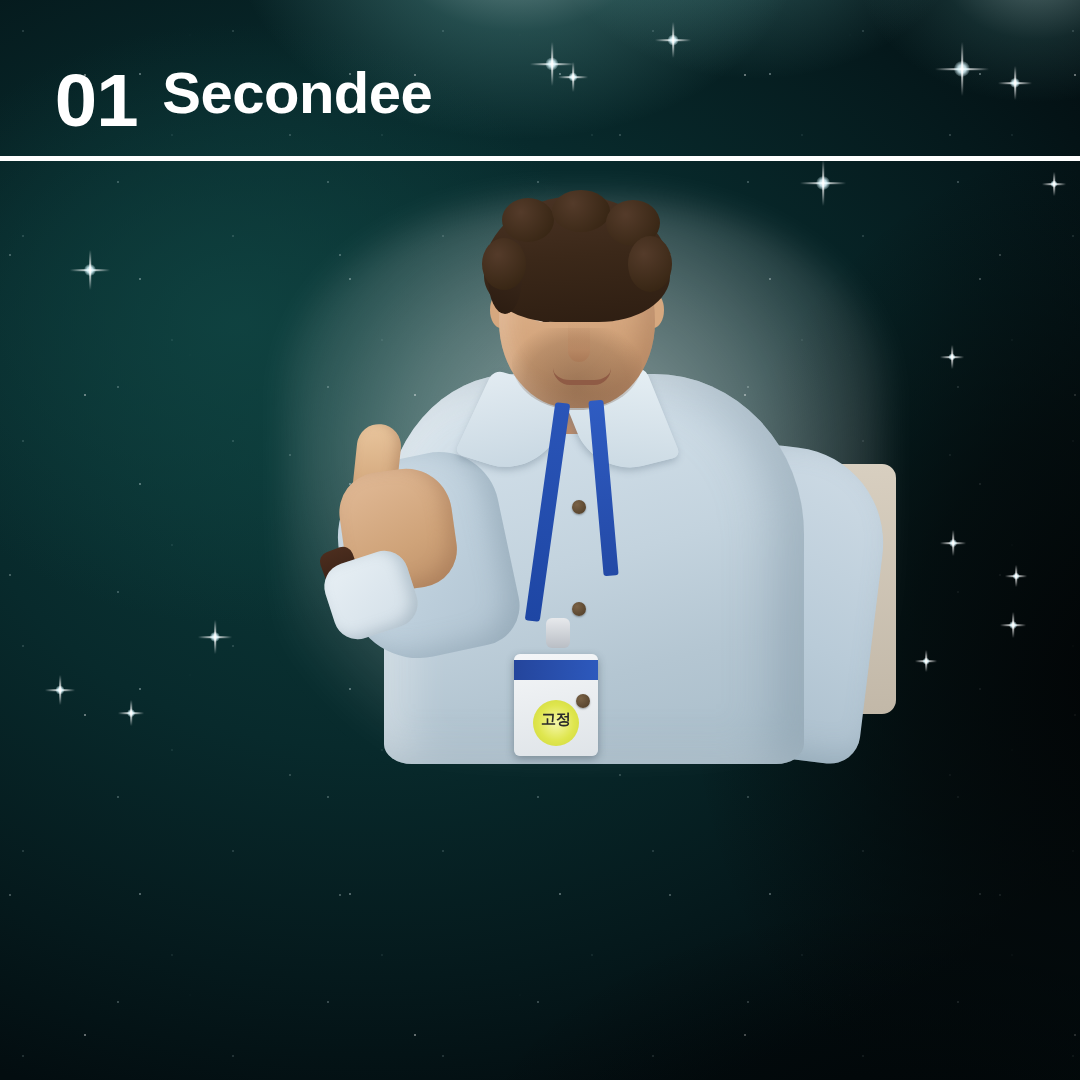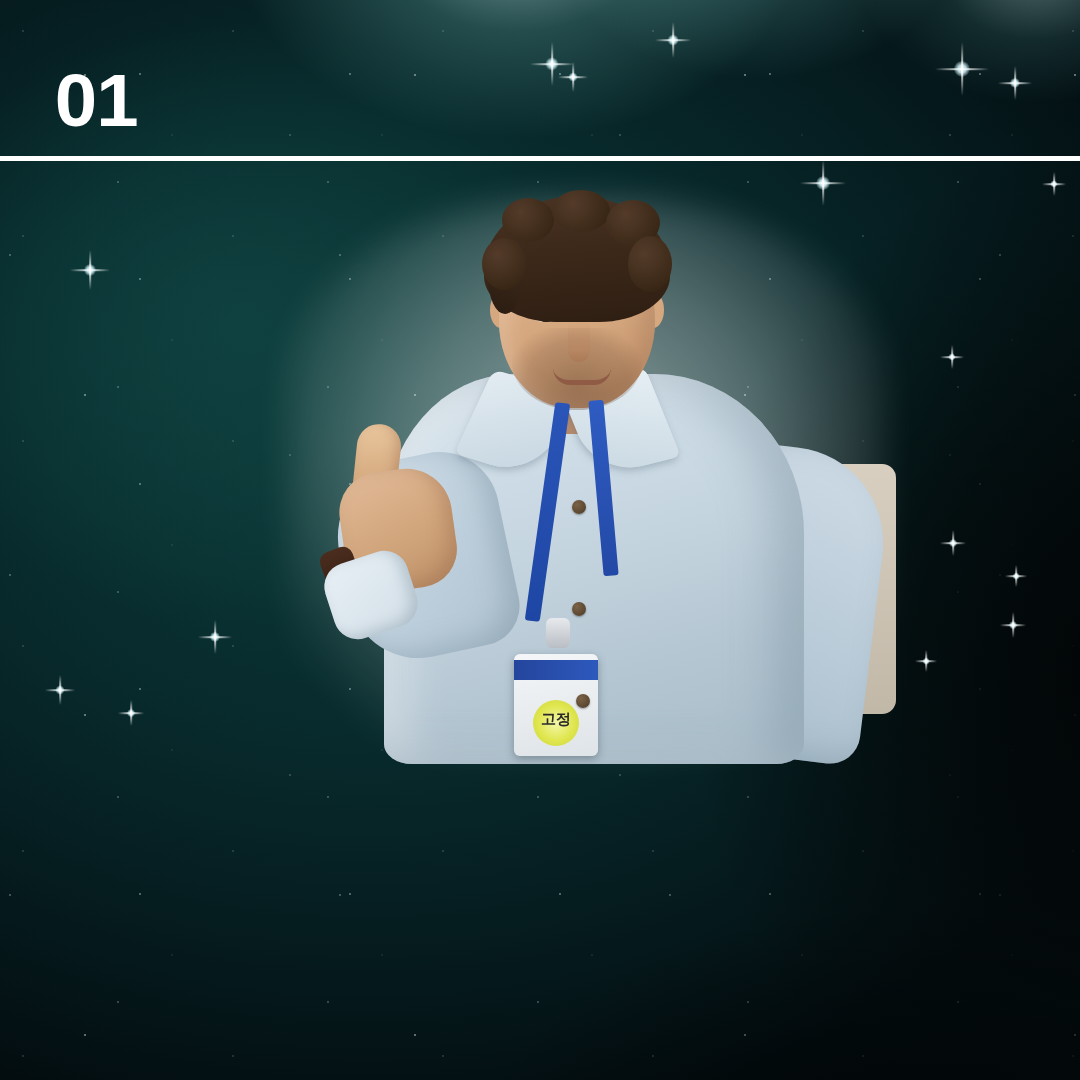--- a/index.html
+++ b/index.html
@@ -261,20 +261,21 @@
   <div class="sparkle" style="left:940px;top:345px;width:24px;height:24px;">
       <div class="core"></div>
     </div>
   <div class="sparkle" style="left:1042px;top:172px;width:24px;height:24px;">
       <div class="core"></div>
     </div>
 
   <div id="header">
     <div class="hdr-row">
       <span class="hdr-num">01</span>
+      <span class="hdr-title">Secondee</span>
     </div>
   </div>
   <div id="divider"></div>
 
   <div id="photo-wrap">
     <div class="glow"></div>
     <div class="person">
       <div class="chair"></div>
       <div class="arm-left"></div>
       <div class="torso"></div>

